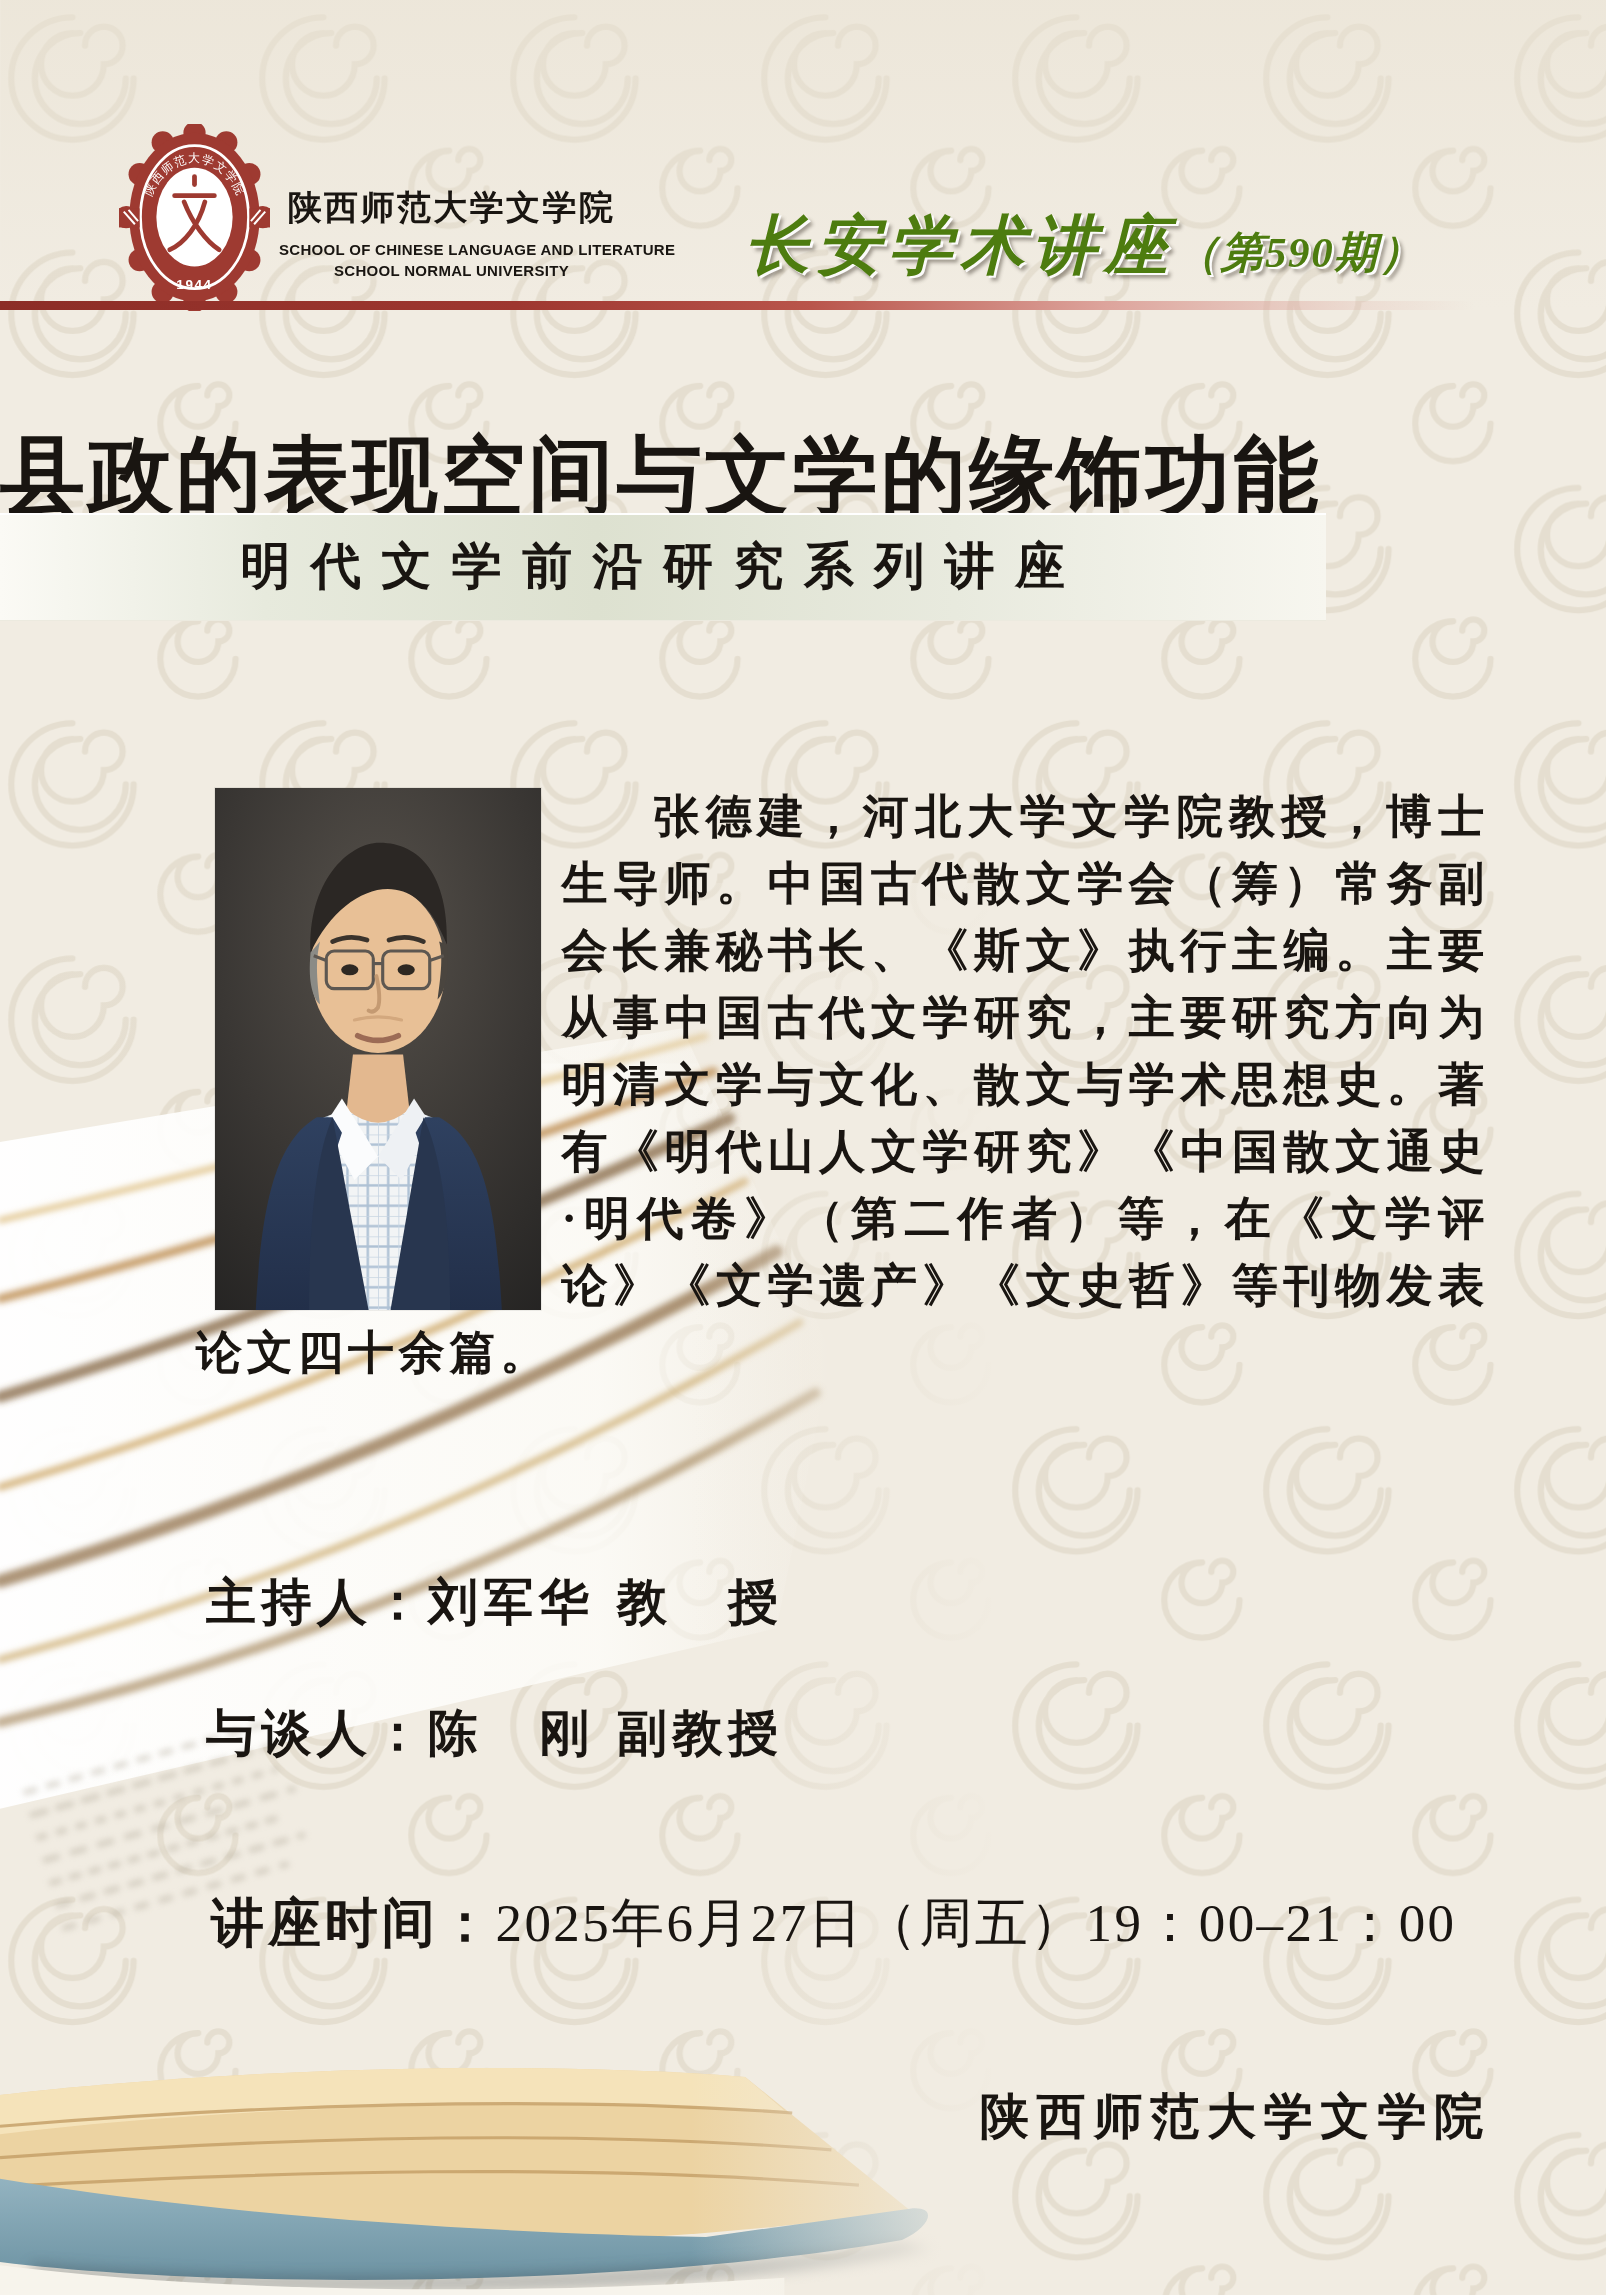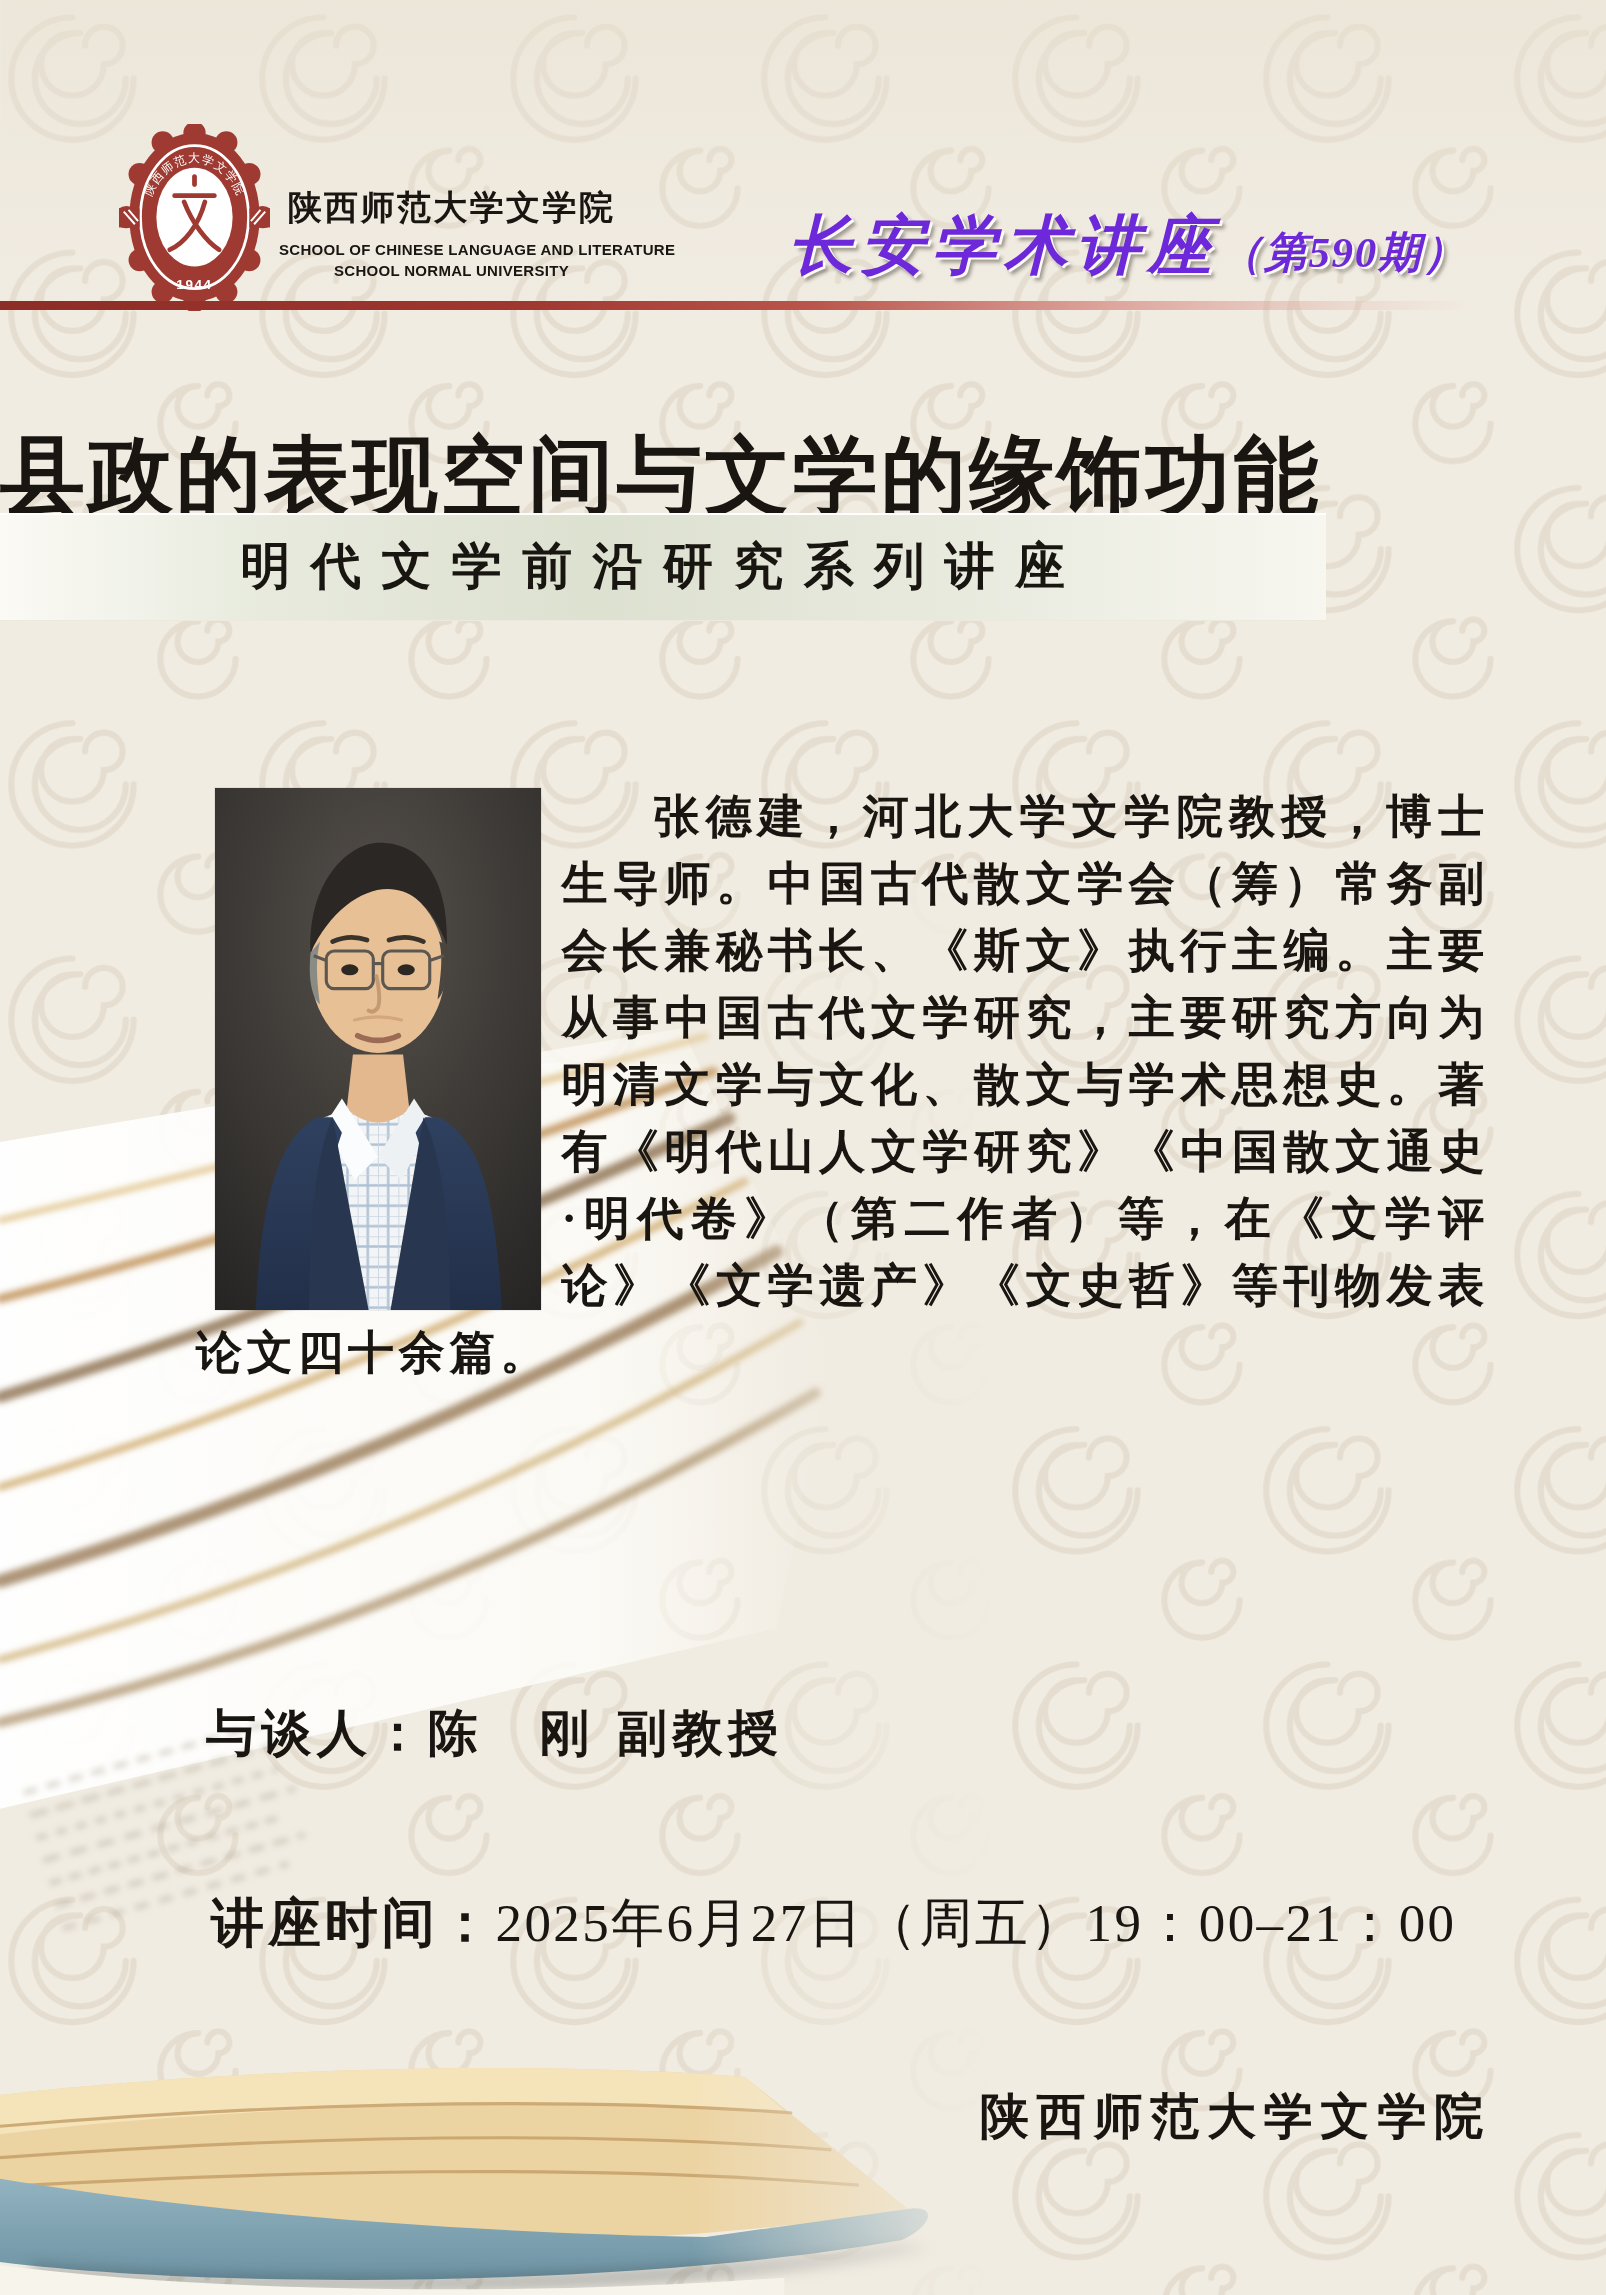--- a/index.html
+++ b/index.html
@@ -8,22 +8,22 @@
   .bg-svg,.book-svg{position:absolute;pointer-events:none;}
   .bg-svg{left:0;top:0;width:1607px;height:2295px;}
   .book-svg{left:0;top:883px;width:1004px;height:1412px;}
   .content{position:absolute;left:0;top:0;width:1607px;height:2295px;}
 
   
   .seal{position:absolute;left:119px;top:124px;width:151px;height:187px;}
   .school-block{position:absolute;left:279px;top:185px;width:345px;text-align:center;}
   .school-cn{font-size:34px;font-weight:700;letter-spacing:2.4px;white-space:nowrap;}
   .school-en{font-family:"Liberation Sans","DejaVu Sans",sans-serif;font-weight:700;font-size:15px;letter-spacing:0.3px;line-height:20.4px;margin-top:9.4px;white-space:nowrap;}
-  .series{position:absolute;left:745px;top:202px;width:722px;white-space:nowrap;text-align:right;
-          color:#6d28d9;text-shadow:2.4px 2.4px 0 rgba(255,255,255,.95),4.7px 4.7px 3.9px rgba(60,50,40,.45);}
+  .series{position:absolute;left:745px;top:202px;width:722px;white-space:nowrap;text-align:left;
+          color:#4d7c0f;text-shadow:2.4px 2.4px 0 rgba(255,255,255,.95),4.7px 4.7px 3.9px rgba(60,50,40,.45);}
   .series-main{font-size:64px;font-weight:700;letter-spacing:7.8px;font-style:italic;}
   .series-issue{font-size:43px;font-weight:700;letter-spacing:1.6px;font-style:italic;}
   .red-line{position:absolute;left:0;top:301px;width:1475px;height:9.4px;
             background:linear-gradient(90deg,#8c2d26 0%,#9e3730 35%,#b9554b 55%,#dda49c 75%,rgba(221,170,160,.25) 92%,rgba(221,170,160,0) 100%);}
 
   
   .main-title{position:absolute;left:0;top:362px;width:1607px;font-size:85px;font-weight:700;letter-spacing:3.1px;white-space:nowrap;}
   .band{position:absolute;left:0;top:513px;width:1326px;height:105px;
         background:linear-gradient(90deg,#fbfaf5 0%,#e7eadd 20%,#dde1d0 45%,#e8eade 72%,#f7f6ef 100%);
         border-top:2.4px solid #ffffff;border-bottom:1.6px solid #eceadf;}
@@ -254,20 +254,23 @@
         <path d="M150 196 q22 -10 44 -2 M222 194 q22 -8 44 2" stroke="#3a332c" stroke-width="6" fill="none" stroke-linecap="round"></path>
         <ellipse cx="172" cy="232" rx="11" ry="7" fill="#2e2822"></ellipse>
         <ellipse cx="244" cy="232" rx="11" ry="7" fill="#2e2822"></ellipse>
         <path d="M206 240 q6 28 2 40 q-6 8 -12 4" stroke="#c49a72" stroke-width="5" fill="none" stroke-linecap="round"></path>
         <path d="M182 316 q26 12 52 0" stroke="#9c6b55" stroke-width="7" fill="none" stroke-linecap="round"></path>
         <path d="M178 296 q30 -8 60 0" stroke="#d3a87e" stroke-width="4" fill="none" stroke-linecap="round"></path>
       </svg>
       <p class="bio-text">张德建，河北大学文学院教授，博士生导师。中国古代散文学会（筹）常务副会长兼秘书长、《斯文》执行主编。主要从事中国古代文学研究，主要研究方向为明清文学与文化、散文与学术思想史。著有《明代山人文学研究》《中国散文通史·明代卷》（第二作者）等，在《文学评论》《文学遗产》《文史哲》等刊物发表论文四十余篇。</p>
     </div>
 
+    <div class="host-line">
+      <span>主持人：</span><span>刘军华</span><span class="gap">教　授</span>
+    </div>
     <div class="discussant-line">
       <span>与谈人：</span><span>陈　刚</span><span class="gap">副教授</span>
     </div>
 
     <div class="time-line">
       <span class="sched-label">讲座时间：</span><span class="sched-value">2025年6月27日（周五）19：00–21：00</span>
     </div>
 
     <div class="organizer">陕西师范大学文学院</div>
 

